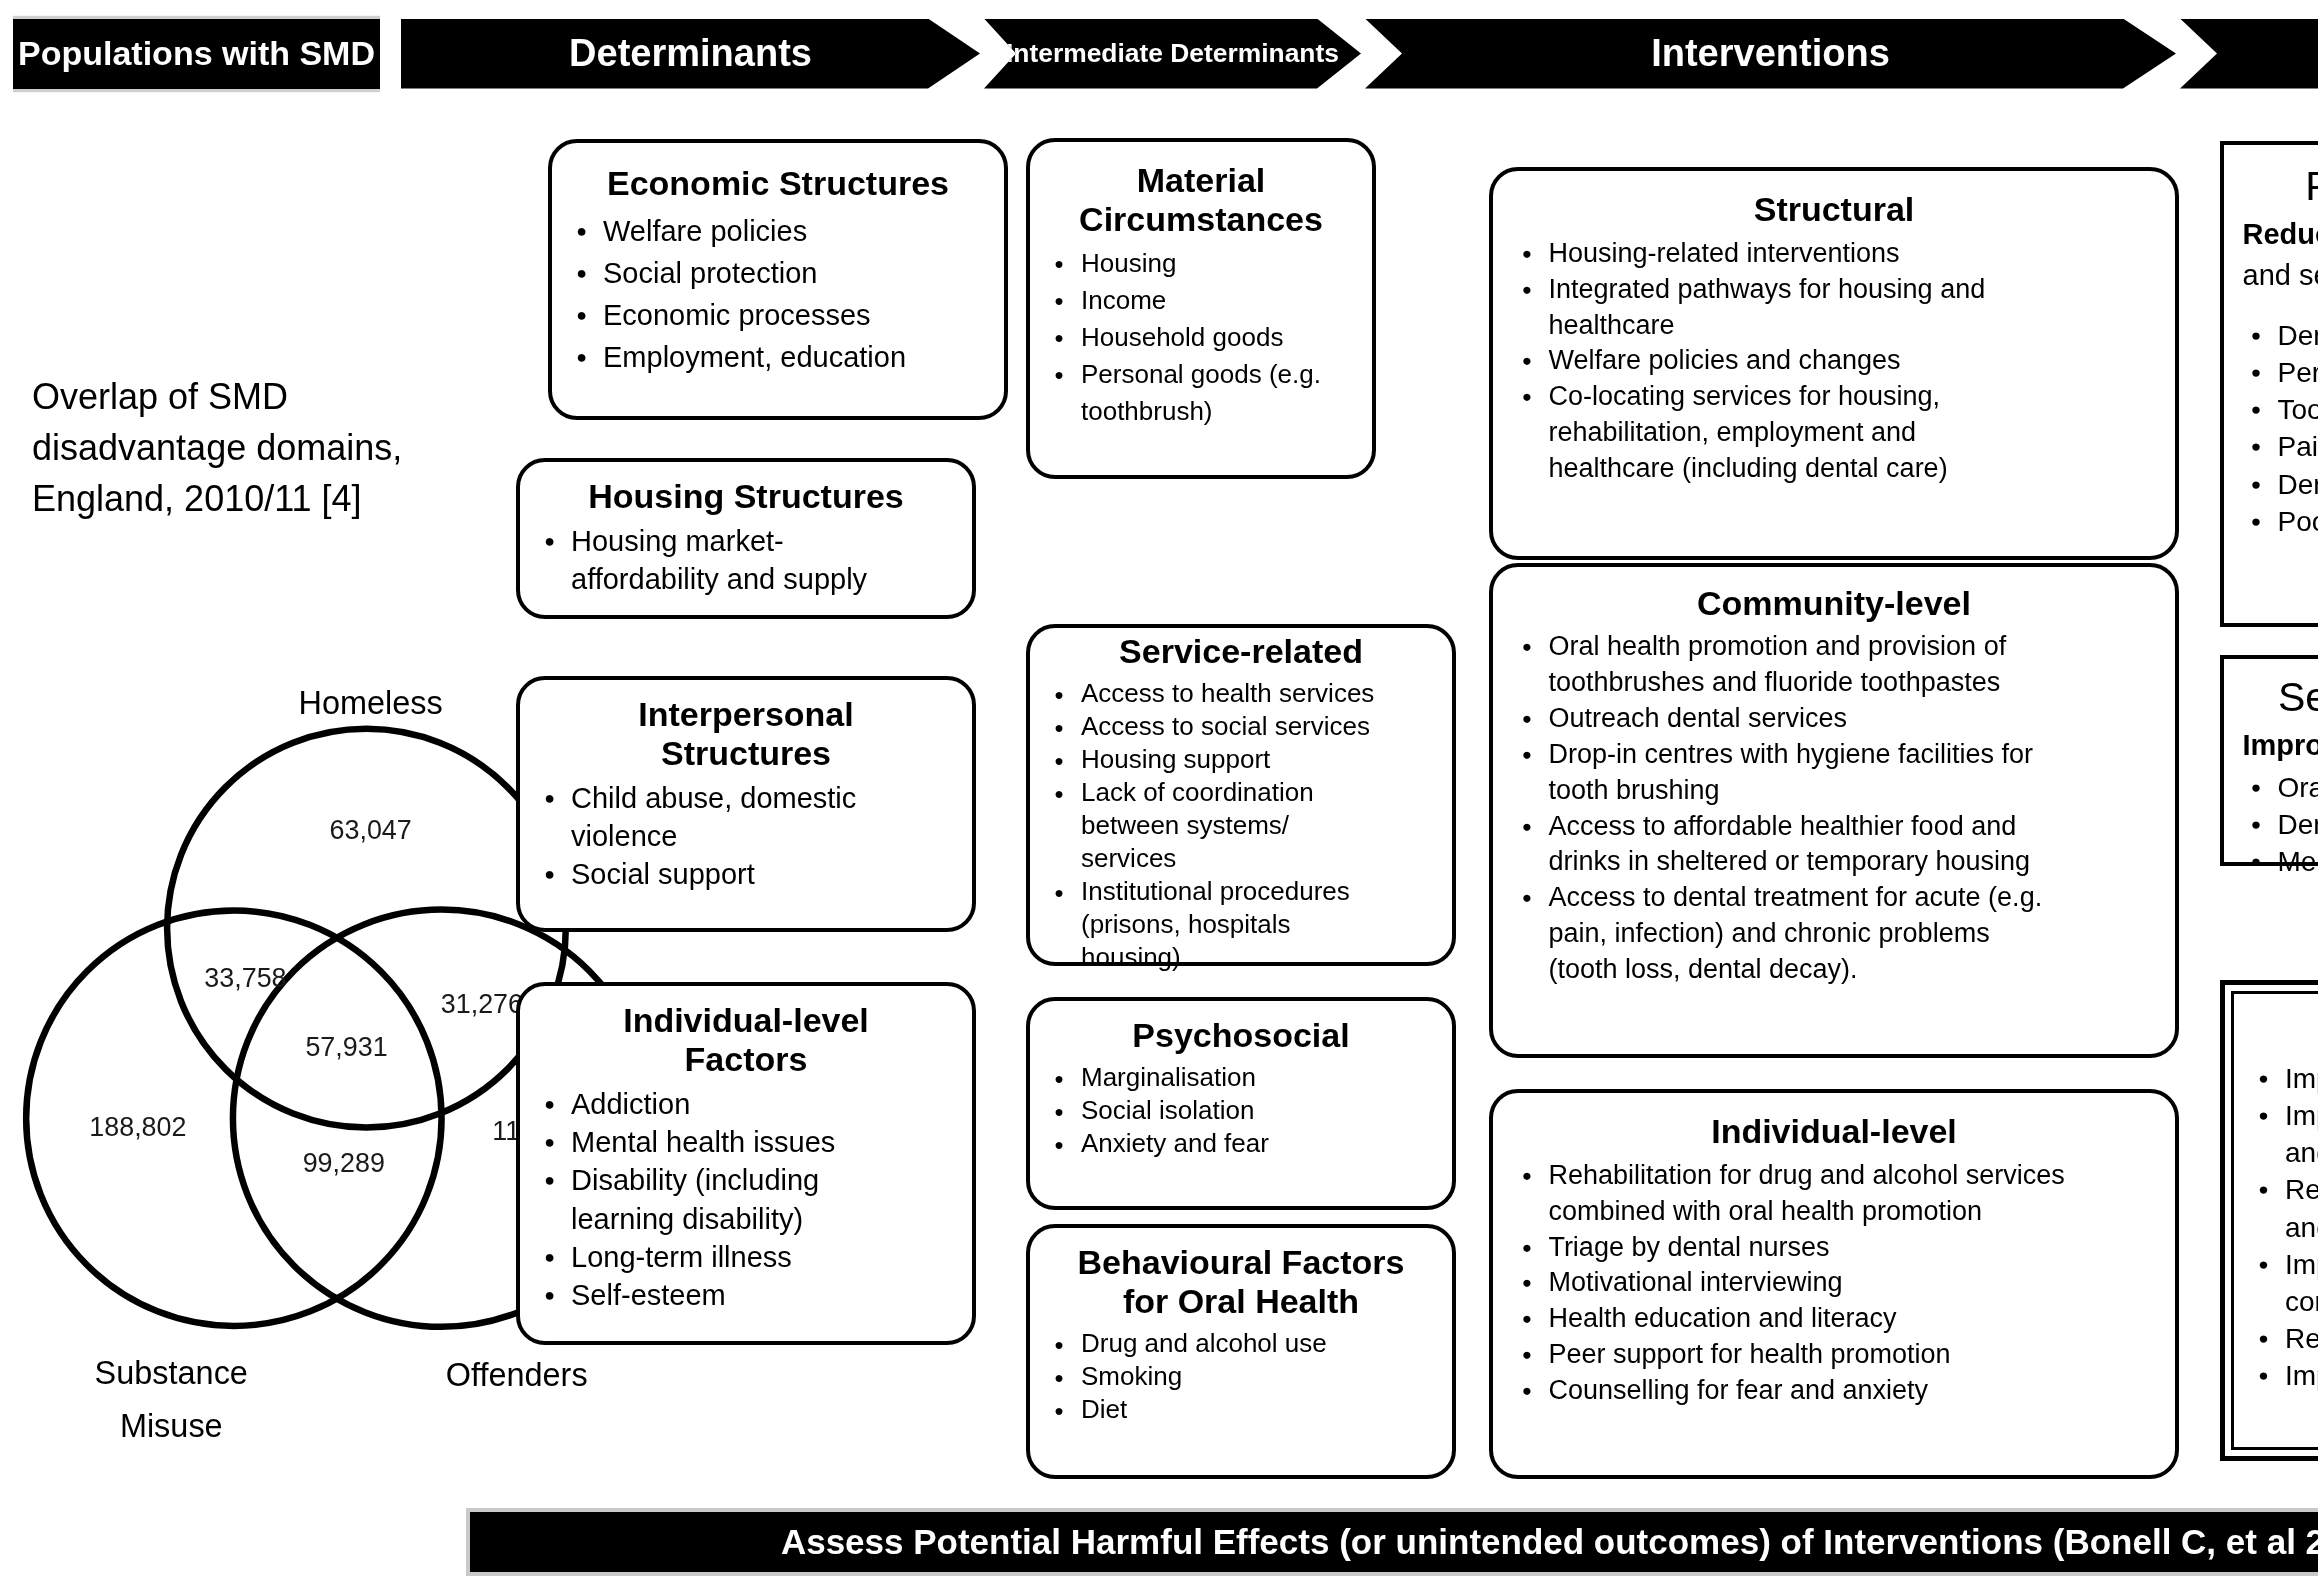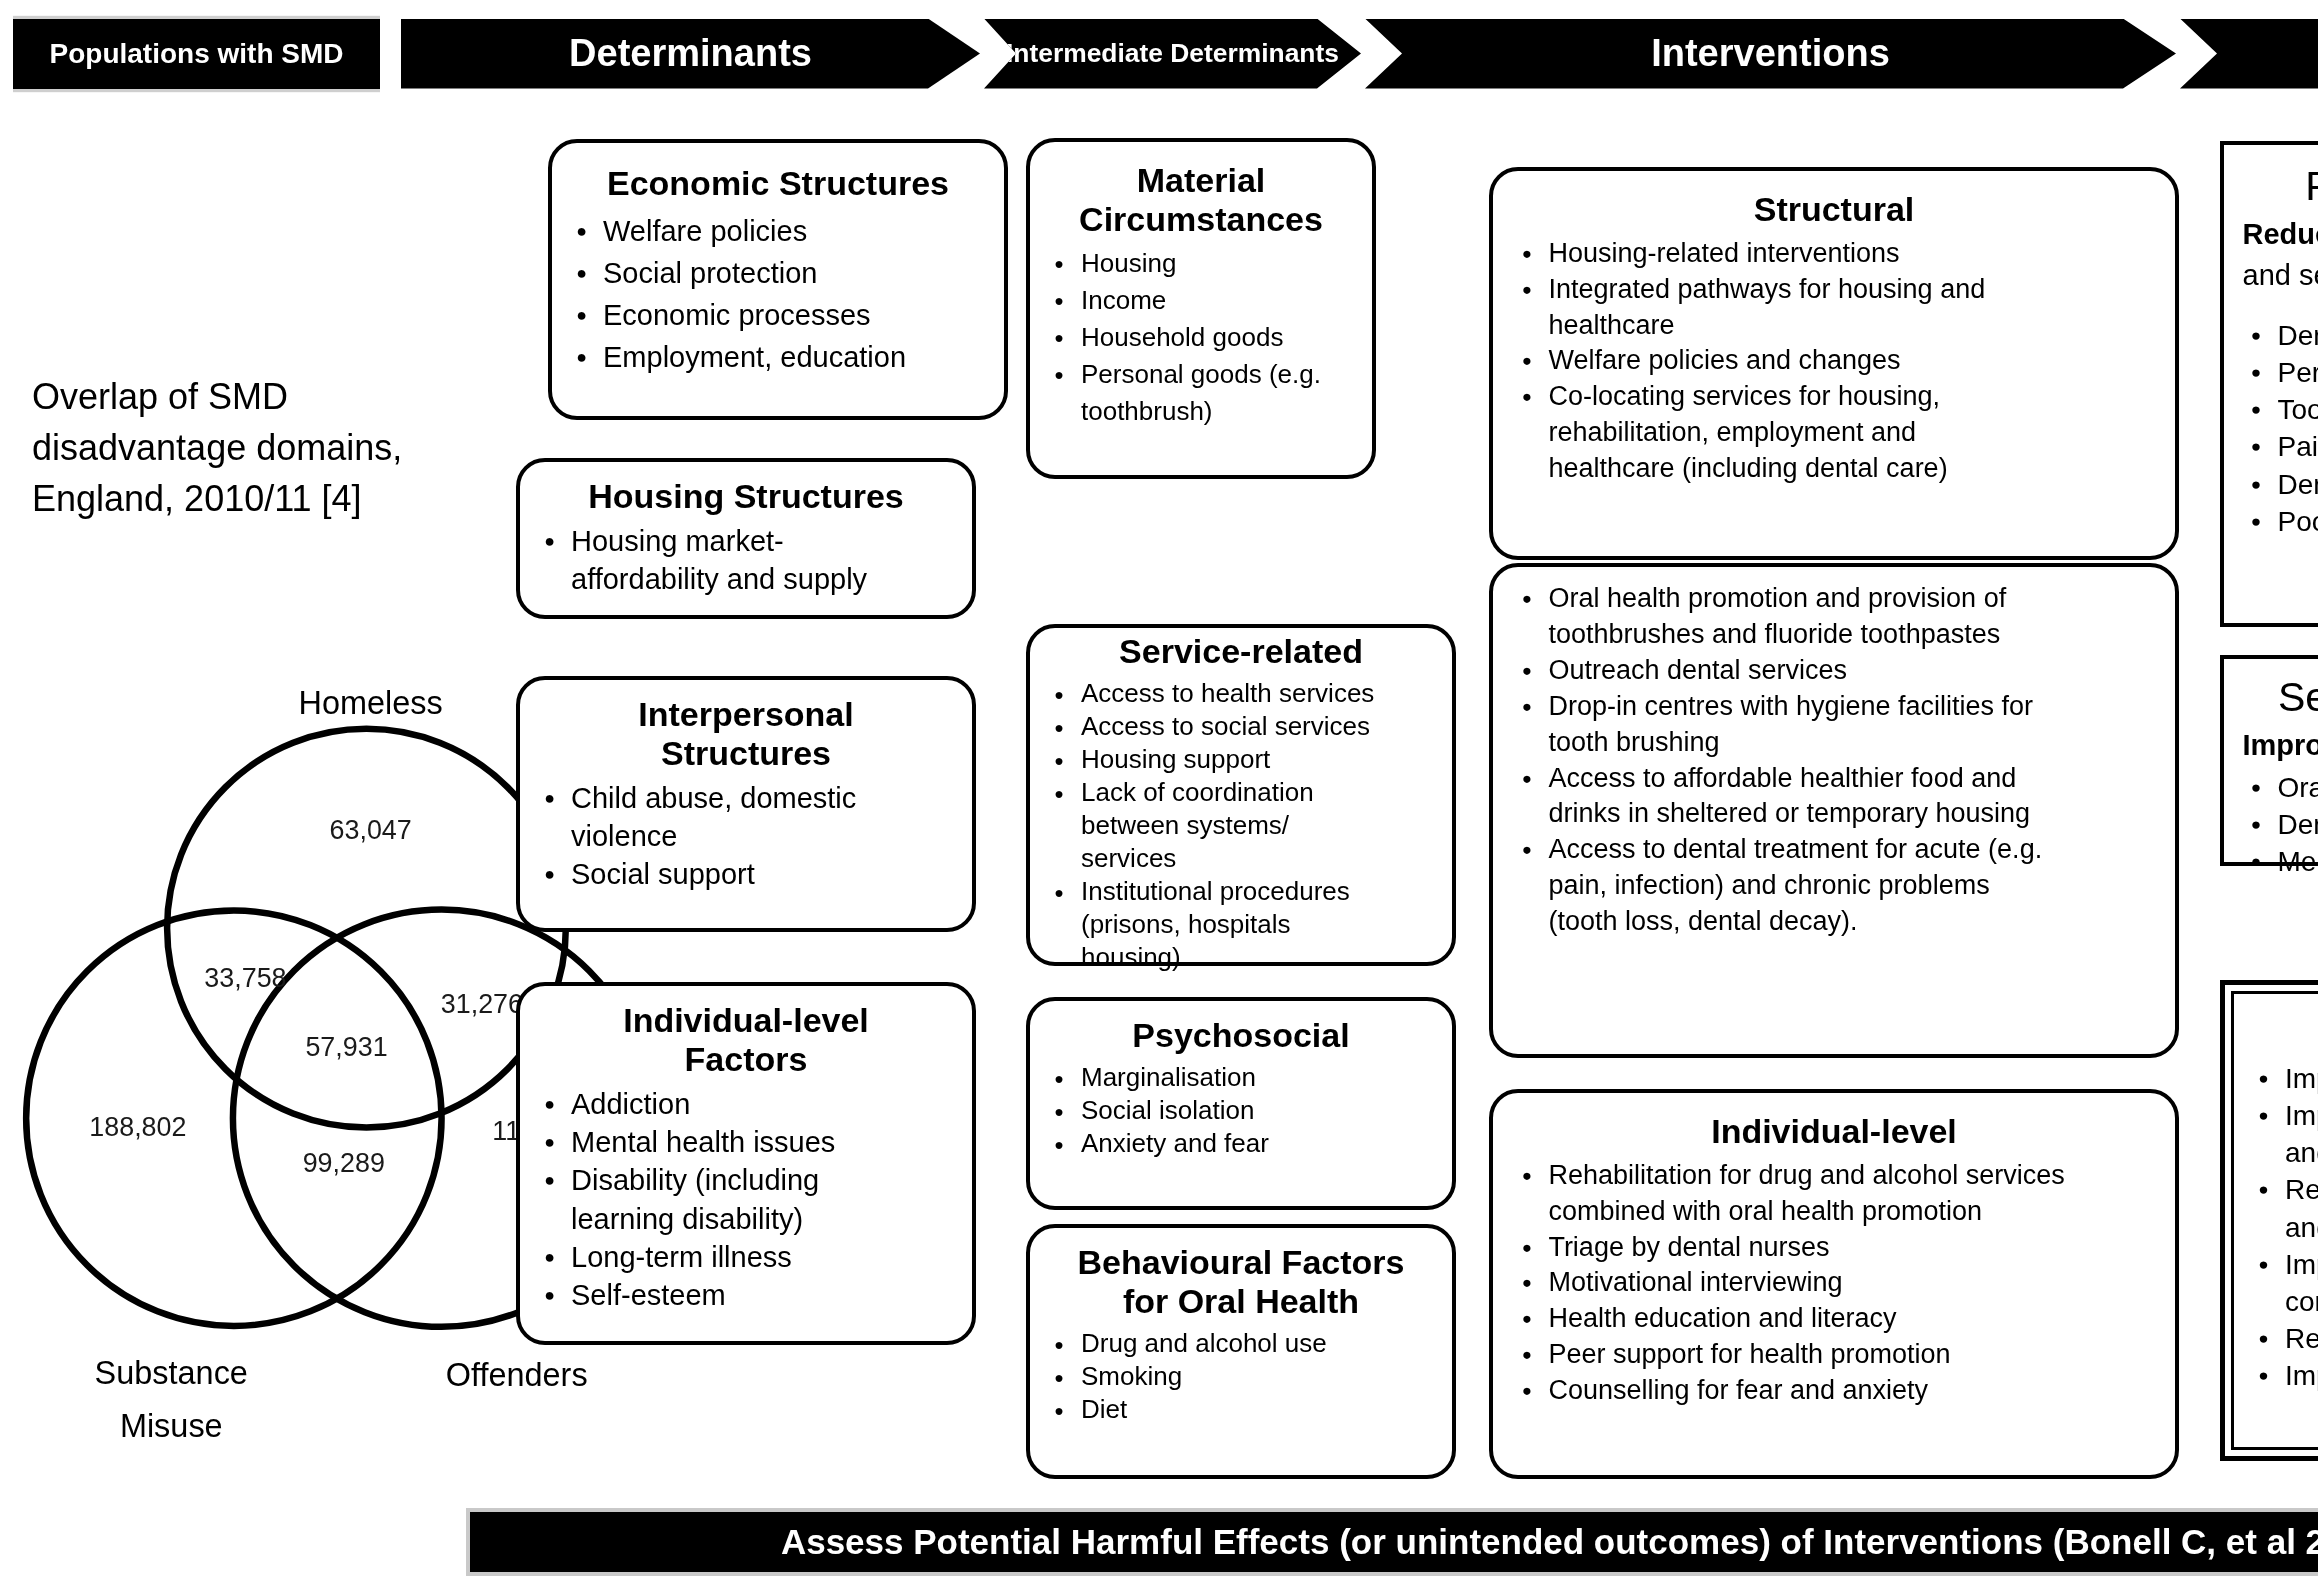--- a/index.html
+++ b/index.html
@@ -3,21 +3,21 @@
 <meta charset="utf-8">
 <style>
   html,body{margin:0;padding:0;background:#fff;}
   .page{position:relative;width:2723px;height:1588px;background:#fff;overflow:hidden;
         font-family:"Liberation Sans",sans-serif;color:#000;}
 
   
   .banner{position:absolute;top:18.5px;height:70px;background:#000;color:#fff;
           display:flex;align-items:center;justify-content:center;font-weight:bold;}
   .banner-rect{box-shadow:0 3.2px 0 #cfcfcf,0 -3.2px 0 #cfcfcf;}
-  #banner-populations{left:13px;width:367px;font-size:28px;font-weight:600;}
+  #banner-populations{left:13px;width:367px;font-size:34px;font-weight:600;}
   #arrow-determinants{left:401px;width:579px;font-size:38px;
       clip-path:polygon(0 0,calc(100% - 52px) 0,100% 50%,calc(100% - 52px) 100%,0 100%);}
   #arrow-intermediate{left:984px;width:377px;font-size:26.4px;
       clip-path:polygon(0 0,calc(100% - 44px) 0,100% 50%,calc(100% - 44px) 100%,0 100%,32px 50%);}
   #arrow-interventions{left:1365px;width:811px;font-size:38px;
       clip-path:polygon(0 0,calc(100% - 53px) 0,100% 50%,calc(100% - 53px) 100%,0 100%,37px 50%);}
   #arrow-goals{left:2180px;width:537px;font-size:38px;
       clip-path:polygon(0 0,calc(100% - 53px) 0,100% 50%,calc(100% - 53px) 100%,0 100%,37px 50%);}
 
   
@@ -312,20 +312,21 @@
         <div class="li">
           <span class="dot">●</span>
           <span class="txt">Co-locating services for housing,
 rehabilitation, employment and
 healthcare (including dental care)</span>
         </div>
       </div>
   </div>
 
   <div class="box col-itv" id="box-community">
+    <div class="bt">Community-level</div>
     <div>
 
     <div class="li">
           <span class="dot">●</span>
           <span class="txt">Oral health promotion and provision of
 toothbrushes and fluoride toothpastes</span>
         </div>
         <div class="li">
           <span class="dot">●</span>
           <span class="txt">Outreach dental services</span>

